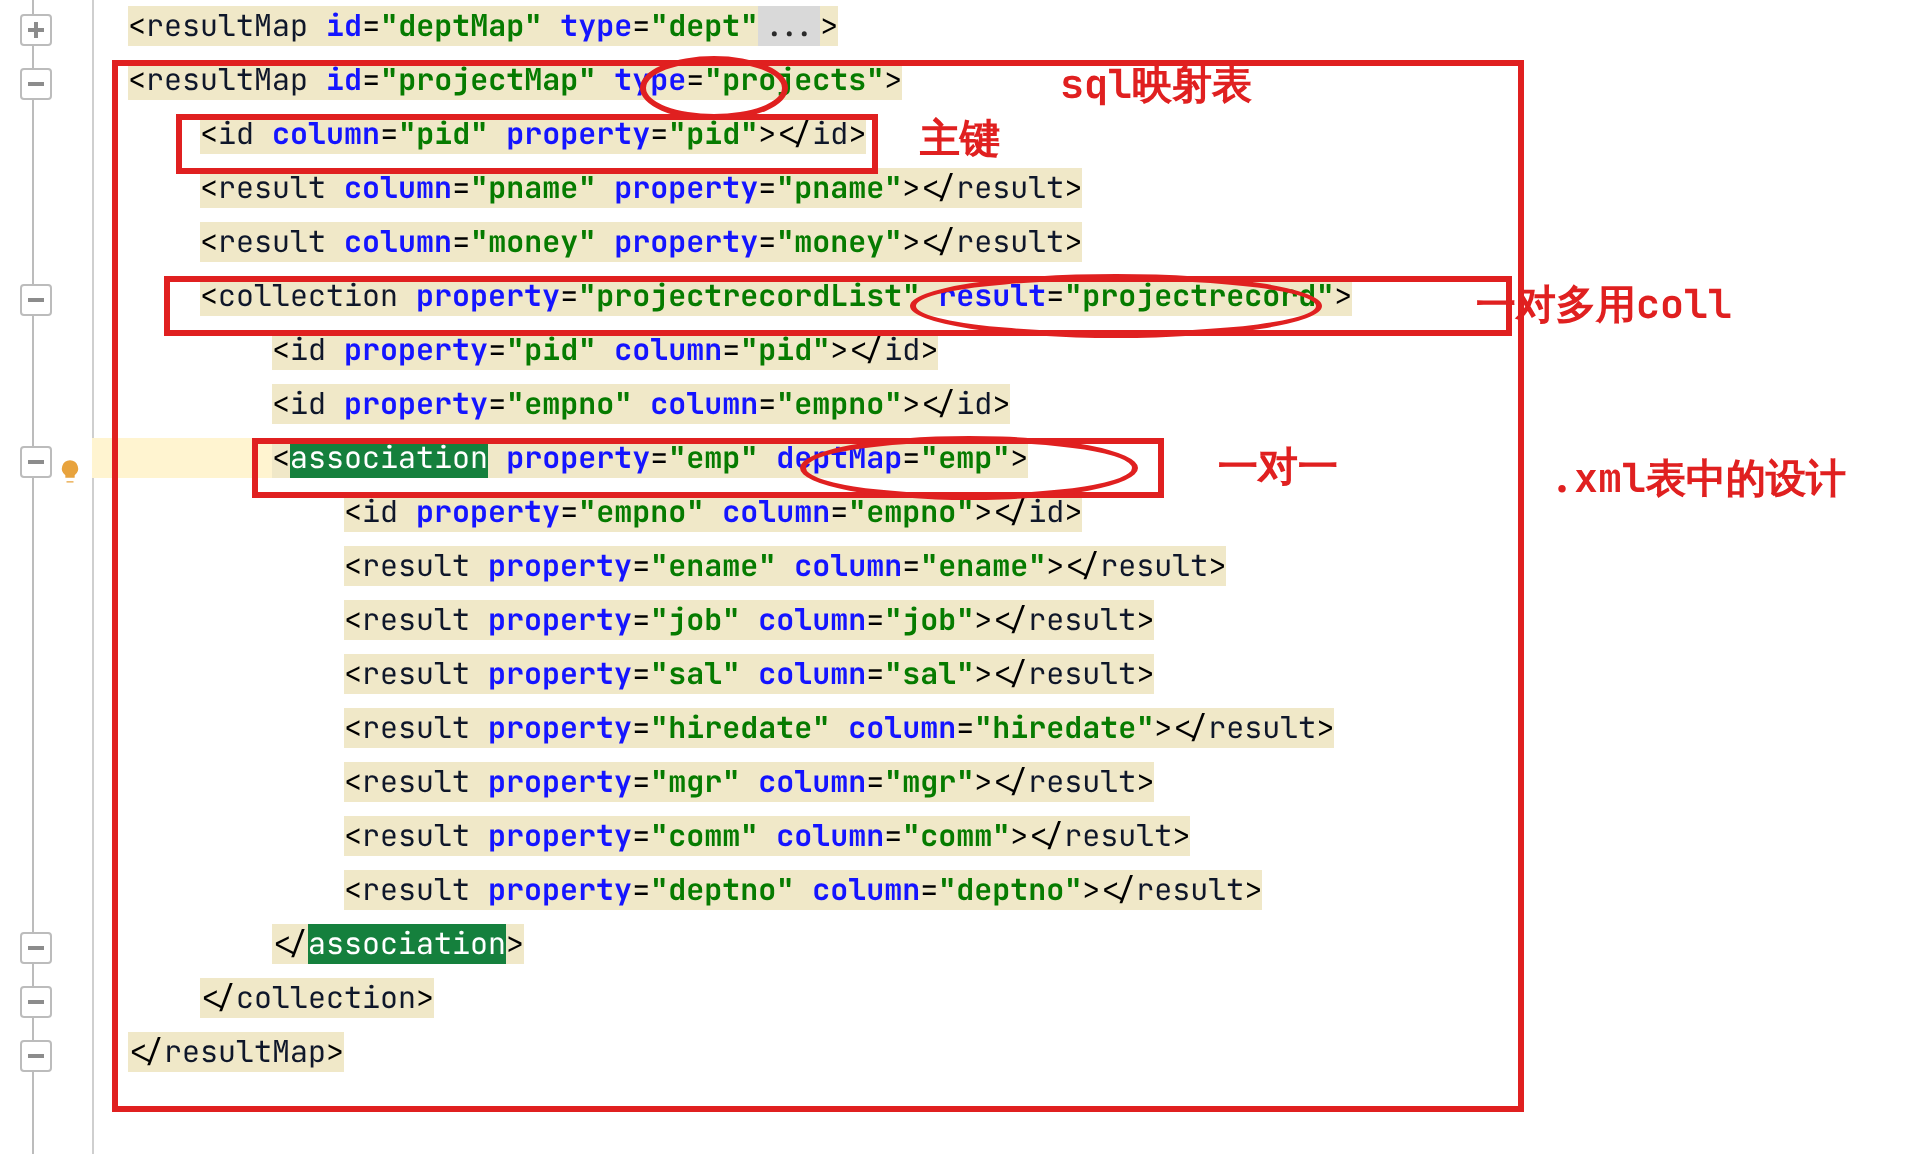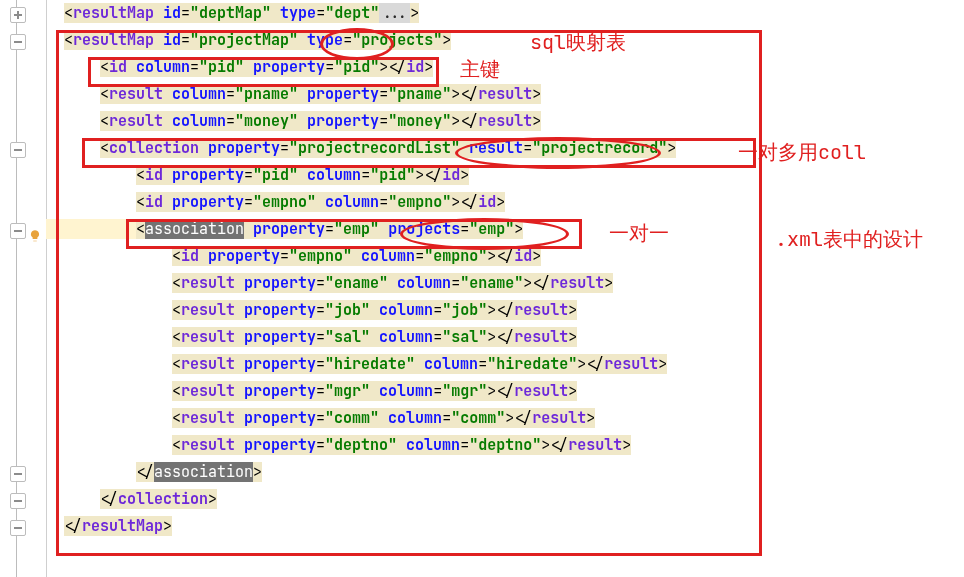--- a/index.html
+++ b/index.html
@@ -9,33 +9,33 @@
   .gline{position:absolute;left:0;top:0;bottom:0;width:1px;background:#bcbcbc}
   .gmark{position:absolute;width:14px;height:14px;left:10px;border:1px solid #bcbcbc;border-radius:2px;background:#fff}
   .gmark:before,.gmark:after{content:"";position:absolute;background:#8c8c8c}
   .gmark:before{left:3px;right:3px;top:6px;height:2px}      
   .gmark.plus:after{top:3px;bottom:3px;left:6px;width:2px}  
   .bulb{position:absolute;left:28px;top:225px;width:14px;height:14px}
   .bulb svg{width:14px;height:14px}
 
   .code{position:absolute;left:46px;top:0;right:0}
   pre{margin:0;white-space:pre;font-family:inherit}
-  .n{color:#6d28d9;font-weight:bold}          
+  .n{color:#0f172a;font-weight:normal}          
   .an{color:#1414ff;font-weight:bold}         
   .av{color:#067b00;font-weight:bold} 
   .hl{background:#f0e8c8}                     
-  .sel{background:#737373;color:#fff}         
+  .sel{background:#15803d;color:#fff}         
   .dots{color:#2a2a2a;background:#d9d9d9;padding:0 2px}
   .hint{background:#fff4d0}                   
   .line{height:27px}
 
   
   .redbox{position:absolute;border:3px solid #e02020;pointer-events:none}
   .redell{position:absolute;border:3px solid #e02020;border-radius:50%;pointer-events:none}
-  .redtxt{position:absolute;color:#e02020;font-family:inherit;font-weight:normal;font-size:20px;white-space:nowrap}
+  .redtxt{position:absolute;color:#e02020;font-family:inherit;font-weight:bold;font-size:20px;white-space:nowrap}
 </style>
 </head>
 <body>
 
 <div class="gutter">
   <div class="gline" style="left:16px"></div>
   <div class="gmark plus" style="top:7px"></div>
   <div class="gmark" style="top:34px"></div>
   <div class="gmark" style="top:142px"></div>
   <div class="gmark" style="top:223px"></div>
@@ -51,21 +51,21 @@
 
 <div class="code">
 <pre><span class="line">  <span class="hl">&lt;<span class="n">resultMap </span><span class="an">id</span>=<span class="av">"deptMap"</span> <span class="an">type</span>=<span class="av">"dept"</span></span><span class="dots">...</span><span class="hl">&gt;</span></span>
 <span class="line">  <span class="hl">&lt;<span class="n">resultMap </span><span class="an">id</span>=<span class="av">"projectMap"</span> <span class="an">type</span>=<span class="av">"projects"</span>&gt;</span></span>
 <span class="line">      <span class="hl">&lt;<span class="n">id </span><span class="an">column</span>=<span class="av">"pid"</span> <span class="an">property</span>=<span class="av">"pid"</span>&gt;&lt;/<span class="n">id</span>&gt;</span></span>
 <span class="line">      <span class="hl">&lt;<span class="n">result </span><span class="an">column</span>=<span class="av">"pname"</span> <span class="an">property</span>=<span class="av">"pname"</span>&gt;&lt;/<span class="n">result</span>&gt;</span></span>
 <span class="line">      <span class="hl">&lt;<span class="n">result </span><span class="an">column</span>=<span class="av">"money"</span> <span class="an">property</span>=<span class="av">"money"</span>&gt;&lt;/<span class="n">result</span>&gt;</span></span>
 <span class="line">      <span class="hl">&lt;<span class="n">collection </span><span class="an">property</span>=<span class="av">"projectrecordList"</span> <span class="an">result</span>=<span class="av">"projectrecord"</span>&gt;</span></span>
 <span class="line">          <span class="hl">&lt;<span class="n">id </span><span class="an">property</span>=<span class="av">"pid"</span> <span class="an">column</span>=<span class="av">"pid"</span>&gt;&lt;/<span class="n">id</span>&gt;</span></span>
 <span class="line">          <span class="hl">&lt;<span class="n">id </span><span class="an">property</span>=<span class="av">"empno"</span> <span class="an">column</span>=<span class="av">"empno"</span>&gt;&lt;/<span class="n">id</span>&gt;</span></span>
-<span class="line hint">          <span class="hl">&lt;<span class="sel">association</span><span class="n"> </span><span class="an">property</span>=<span class="av">"emp"</span> <span class="an">projects</span>=<span class="av">"emp"</span>&gt;</span></span>
+<span class="line hint">          <span class="hl">&lt;<span class="sel">association</span><span class="n"> </span><span class="an">property</span>=<span class="av">"emp"</span> <span class="an">deptMap</span>=<span class="av">"emp"</span>&gt;</span></span>
 <span class="line">              <span class="hl">&lt;<span class="n">id </span><span class="an">property</span>=<span class="av">"empno"</span> <span class="an">column</span>=<span class="av">"empno"</span>&gt;&lt;/<span class="n">id</span>&gt;</span></span>
 <span class="line">              <span class="hl">&lt;<span class="n">result </span><span class="an">property</span>=<span class="av">"ename"</span> <span class="an">column</span>=<span class="av">"ename"</span>&gt;&lt;/<span class="n">result</span>&gt;</span></span>
 <span class="line">              <span class="hl">&lt;<span class="n">result </span><span class="an">property</span>=<span class="av">"job"</span> <span class="an">column</span>=<span class="av">"job"</span>&gt;&lt;/<span class="n">result</span>&gt;</span></span>
 <span class="line">              <span class="hl">&lt;<span class="n">result </span><span class="an">property</span>=<span class="av">"sal"</span> <span class="an">column</span>=<span class="av">"sal"</span>&gt;&lt;/<span class="n">result</span>&gt;</span></span>
 <span class="line">              <span class="hl">&lt;<span class="n">result </span><span class="an">property</span>=<span class="av">"hiredate"</span> <span class="an">column</span>=<span class="av">"hiredate"</span>&gt;&lt;/<span class="n">result</span>&gt;</span></span>
 <span class="line">              <span class="hl">&lt;<span class="n">result </span><span class="an">property</span>=<span class="av">"mgr"</span> <span class="an">column</span>=<span class="av">"mgr"</span>&gt;&lt;/<span class="n">result</span>&gt;</span></span>
 <span class="line">              <span class="hl">&lt;<span class="n">result </span><span class="an">property</span>=<span class="av">"comm"</span> <span class="an">column</span>=<span class="av">"comm"</span>&gt;&lt;/<span class="n">result</span>&gt;</span></span>
 <span class="line">              <span class="hl">&lt;<span class="n">result </span><span class="an">property</span>=<span class="av">"deptno"</span> <span class="an">column</span>=<span class="av">"deptno"</span>&gt;&lt;/<span class="n">result</span>&gt;</span></span>
 <span class="line">          <span class="hl">&lt;/<span class="sel">association</span>&gt;</span></span>
 <span class="line">      <span class="hl">&lt;/<span class="n">collection</span>&gt;</span></span>

